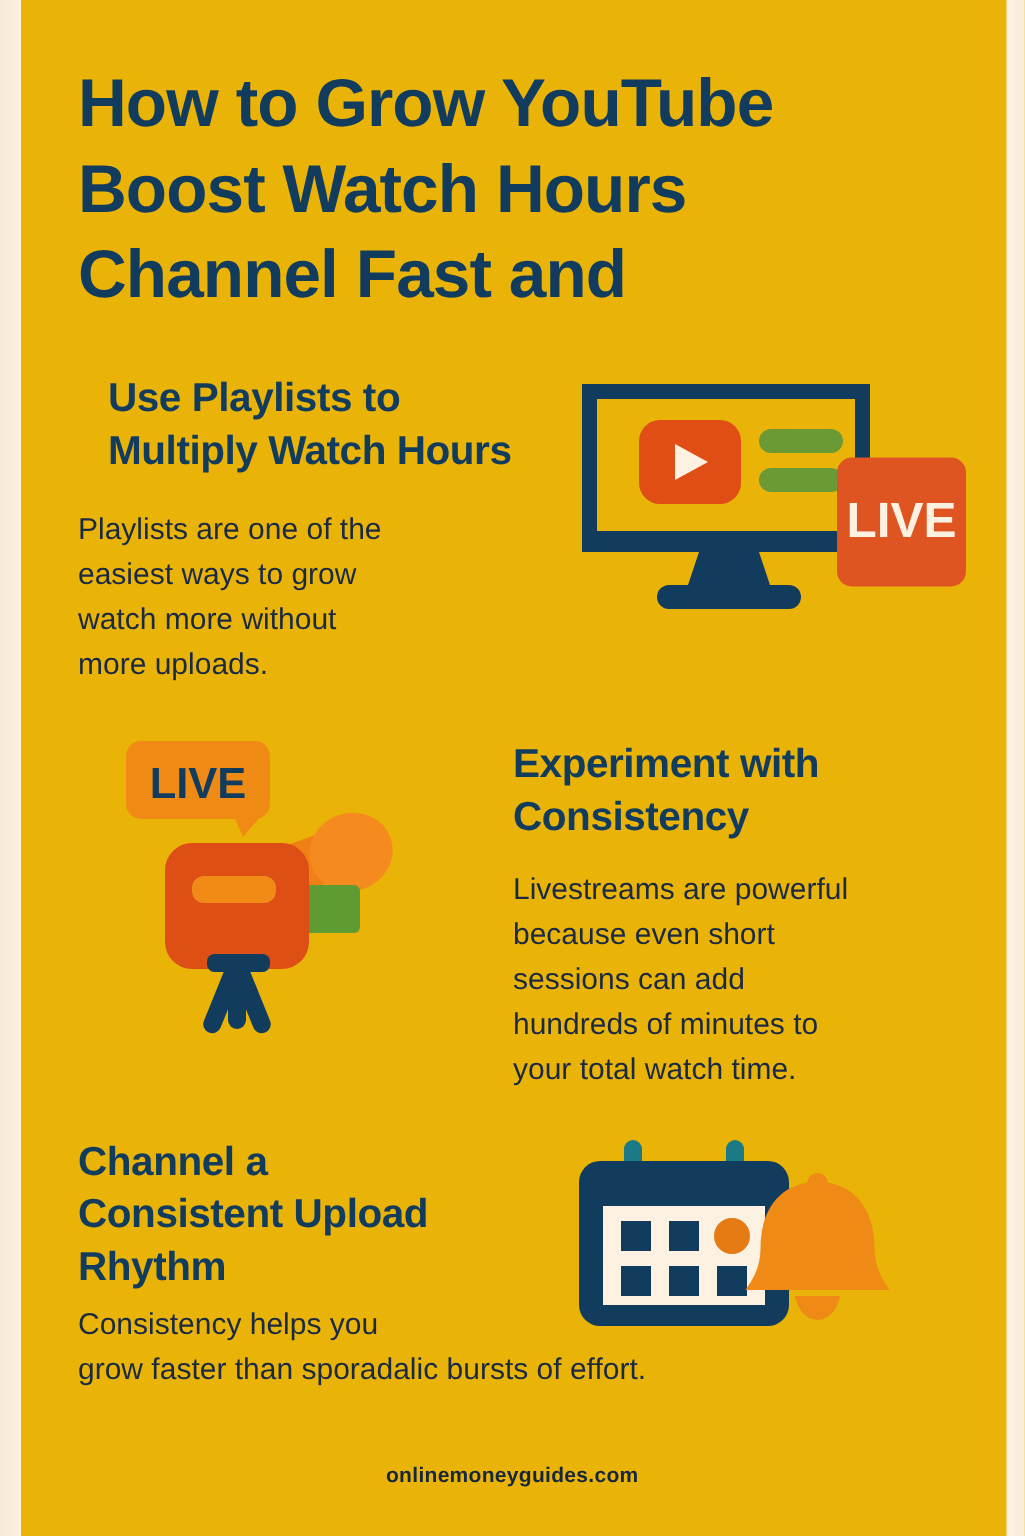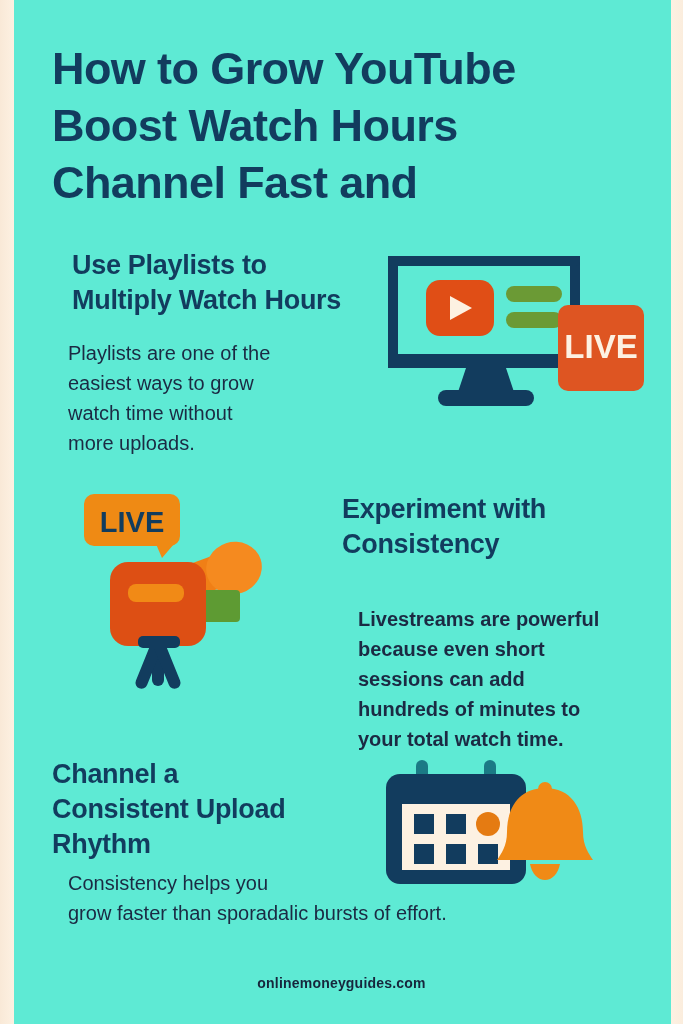--- a/index.html
+++ b/index.html
@@ -8,21 +8,21 @@
     padding: 0;
     background: #ffffff;
   }
   body {
     font-family: "Liberation Sans", sans-serif;
   }
   .poster {
     position: relative;
     width: 683px;
     height: 1024px;
-    background: #5eead4;
+    background: #eab308;
     overflow: hidden;
     box-sizing: border-box;
   }
   
   .edge-band-left {
     position: absolute;
     left: 0; top: 0;
     width: 14px; height: 100%;
     background: linear-gradient(to right, #F9E9D7, #FDF1E2);
     pointer-events: none;
@@ -58,29 +58,29 @@
     color: #123C5E;
     letter-spacing: -0.3px;
   }
   .sec-heading .ln { display: block; }
   .sec-body {
     position: absolute;
     font-size: 20px;
     line-height: 30px;
     color: #1B2A43;
   }
-  .sec-body .ln { display: block; margin-left: 16px; }
+  .sec-body .ln { display: block; }
 
   
   #sec1-heading { left: 52px; top: 248px; width: 330px; margin-left: 20px; }
   #sec1-body    { left: 52px; top: 338px; width: 300px; }
 
   
   #sec2-heading { left: 342px; top: 492px; width: 300px; }
-  #sec2-body    { left: 342px; top: 604px; width: 310px; font-weight: bold; }
+  #sec2-body    { left: 342px; top: 578px; width: 310px; }
 
   
   #sec3-heading { left: 52px; top: 757px; width: 320px; }
   #sec3-body    { left: 52px; top: 868px; width: 600px; }
 
   
   .footer {
     position: absolute;
     left: 0;
     top: 975px;
@@ -112,21 +112,21 @@
     <span class="ln">Channel Fast and</span>
   </div>
 
   <div class="sec-heading" id="sec1-heading">
     <span class="ln">Use Playlists to</span>
     <span class="ln">Multiply Watch Hours</span>
   </div>
   <div class="sec-body" id="sec1-body">
     <span class="ln">Playlists are one of the</span>
     <span class="ln">easiest ways to grow</span>
-    <span class="ln">watch time without</span>
+    <span class="ln">watch more without</span>
     <span class="ln">more uploads.</span>
   </div>
 
   <div class="illus" id="illus-monitor">
     <svg width="270" height="170" viewBox="0 0 270 170" xmlns="http://www.w3.org/2000/svg">
 
       <path d="M8 8 h192 v10 h-182 v88 h182 v10 h-192 z" fill="#123C5E"></path>
       <rect x="190" y="8" width="10" height="108" fill="#123C5E"></rect>
       <rect x="8" y="8" width="192" height="10" rx="4" fill="#123C5E"></rect>
 

